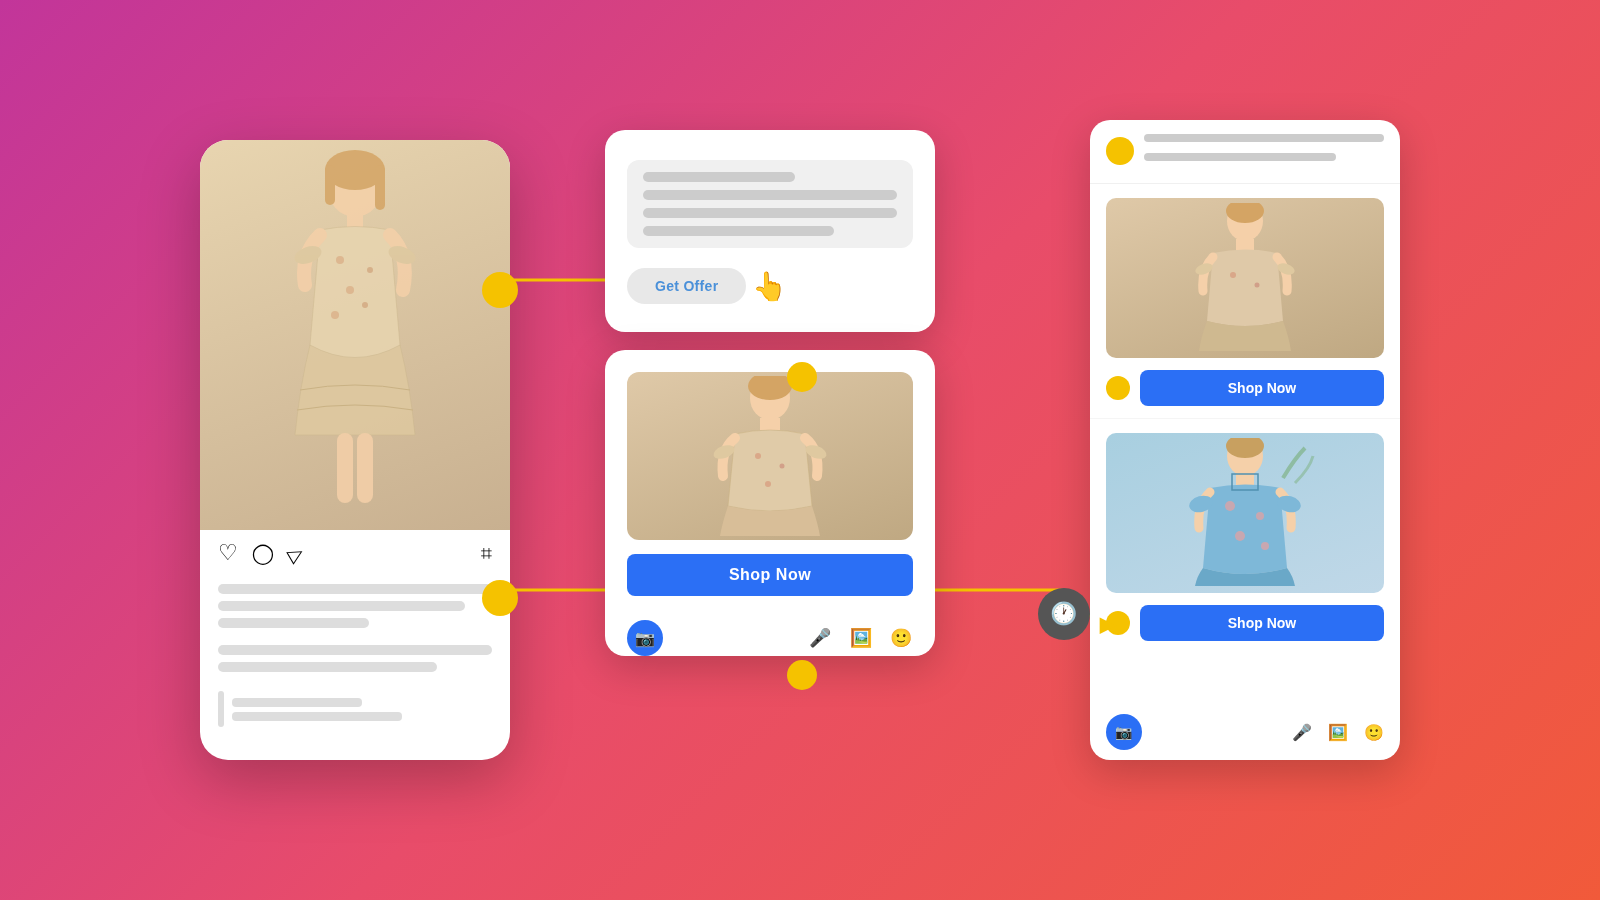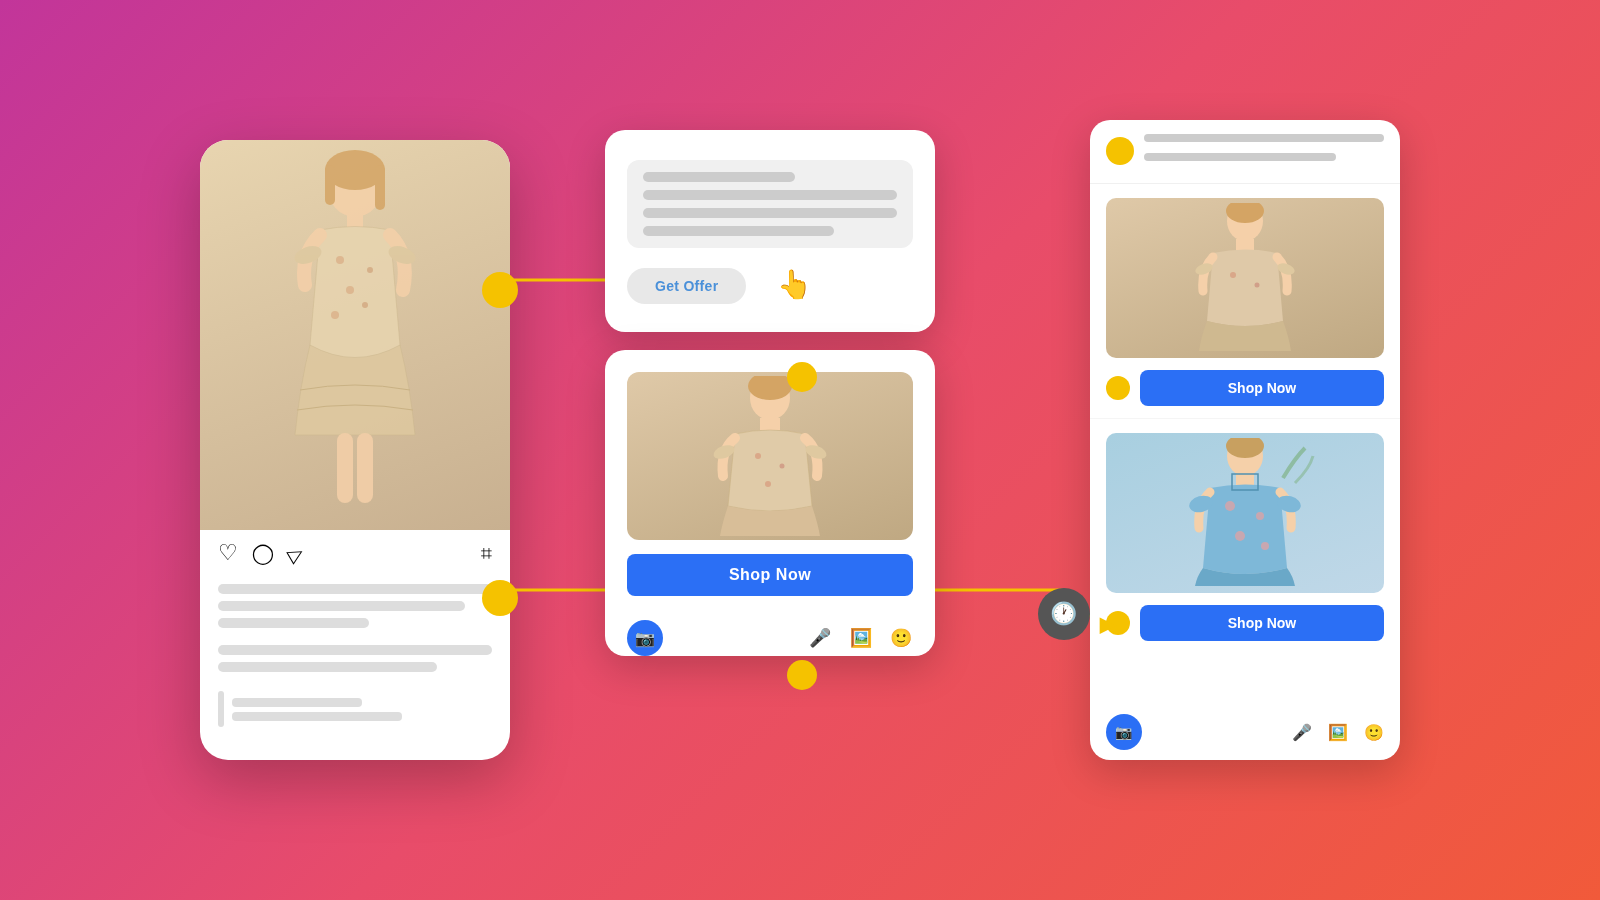--- a/index.html
+++ b/index.html
@@ -103,22 +103,22 @@
       padding: 12px 16px;
       margin-bottom: 12px;
     }
     .bubble-line { height: 10px; background: #ccc; border-radius: 5px; margin-bottom: 8px; }
     .bubble-line:last-child { margin-bottom: 0; }
     .bl-short { width: 60%; }
     .bl-long { width: 100%; }
     .bl-med { width: 75%; }
     .get-offer-row {
       display: flex;
-      align-items: flex-start;
-      gap: 31px;
+      align-items: center;
+      gap: 6px;
       margin-top: 8px;
     }
     .get-offer-btn {
       background: #e8e8e8;
       border: none;
       border-radius: 20px;
       padding: 10px 28px;
       font-size: 14px;
       font-weight: 600;
       color: #4a90d9;

